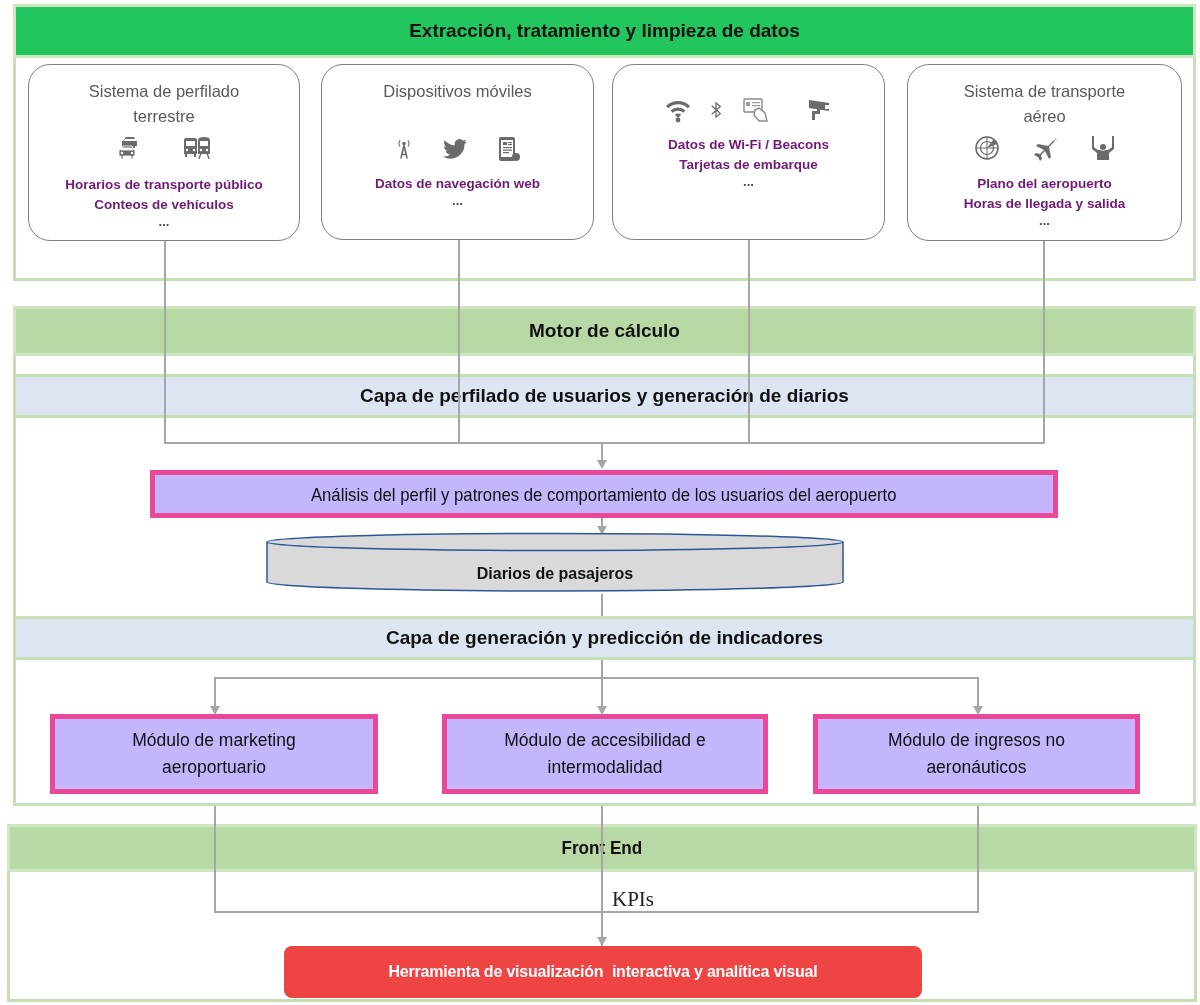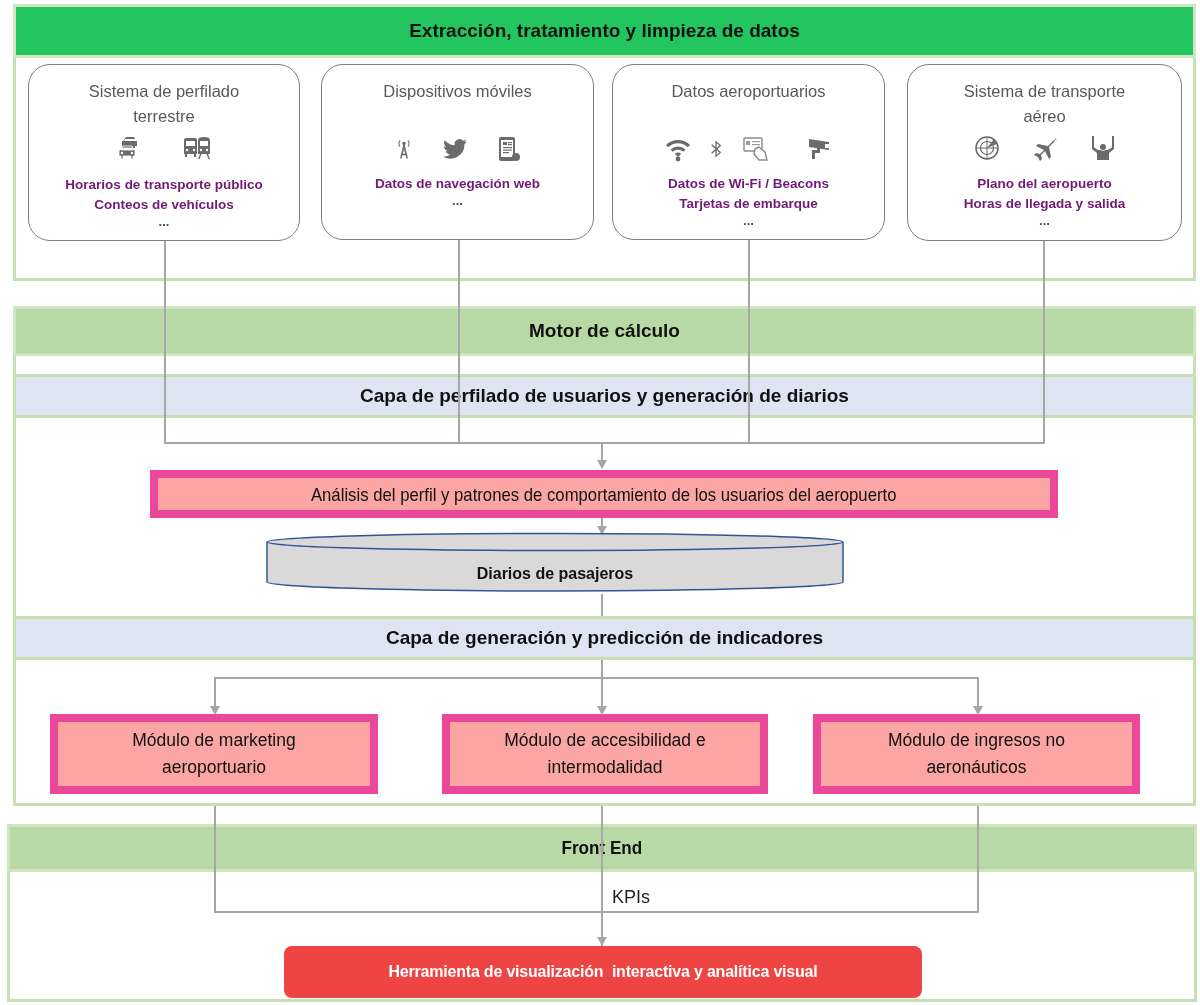--- a/index.html
+++ b/index.html
@@ -26,27 +26,27 @@
   .card .dl { font-size: 13.5px; font-weight: bold; line-height: 20px; color: #701a75; }
   .card .dots { font-size: 13px; font-weight: bold; line-height: 14px; color: #4a4a4a; }
 
   
   .vline { width: 2px; background: #a6a6a6; }
   .hline { height: 2px; background: #a6a6a6; }
   .arrow { width: 0; height: 0; border-left: 5px solid transparent; border-right: 5px solid transparent;
            border-top: 9px solid #a6a6a6; }
 
   
-  .gbox { border: 8px solid #ec4899; background: #fca5a5; display: flex; align-items: center;
+  .gbox { border: 5px solid #ec4899; background: #c4b5fd; display: flex; align-items: center;
           justify-content: center; text-align: center; font-size: 19px; color: #111; line-height: 27px; }
 
   .cyl-label { font-weight: bold; font-size: 16px; color: #111; }
   .tool { background: #ef4444; border-radius: 8px; color: #fff; font-size: 16px; font-weight: bold;
           display: flex; align-items: center; justify-content: center; letter-spacing: -0.2px; }
-  .kpi { font-size: 18px; color: #222; }
+  .kpi { font-size: 21px; color: #222; font-family: Liberation Serif, serif; }
 </style>
 </head>
 <body>
 
 <div class="abs frame" style="left:13px; top:4px; width:1183px; height:277px;"></div>
 <div class="abs bar-green top" style="left:13px; top:4px; width:1183px; height:54px;">
   <span>Extracción, tratamiento y limpieza de datos</span>
 </div>
 
 <div class="abs card" style="left:28px; top:64px; width:272px; height:177px;">
@@ -98,21 +98,20 @@
       <circle cx="21" cy="22" r="4"></circle>
     </svg>
   </div>
   <div class="dl" style="margin-top:8px;">
     <div>Datos de navegación web</div>
   </div>
   <div class="dots">...</div>
 </div>
 
 <div class="abs card" style="left:612px; top:64px; width:273px; height:176px;">
-  <div class="ct">Datos aeroportuarios</div>
   <div class="icons" style="margin-top:28px; gap:14px; height:34px;">
     <svg viewBox="0 0 28 28">
       <path d="M2 10a17 17 0 0 1 24 0l-2.2 2.2a14 14 0 0 0-19.6 0z"></path>
       <path d="M6.5 14.5a11 11 0 0 1 15 0l-2.2 2.2a8 8 0 0 0-10.6 0z"></path>
       <path d="M10.8 18.8a5 5 0 0 1 6.4 0L14 22z"></path>
       <circle cx="14" cy="24" r="2.4"></circle>
     </svg>
     <svg viewBox="0 0 28 28" style="width:20px;">
       <path d="M8 8l12 11-6 5V4l6 5L8 20" fill="none" stroke="#6b6b6b" stroke-width="1.8"></path>
     </svg>

